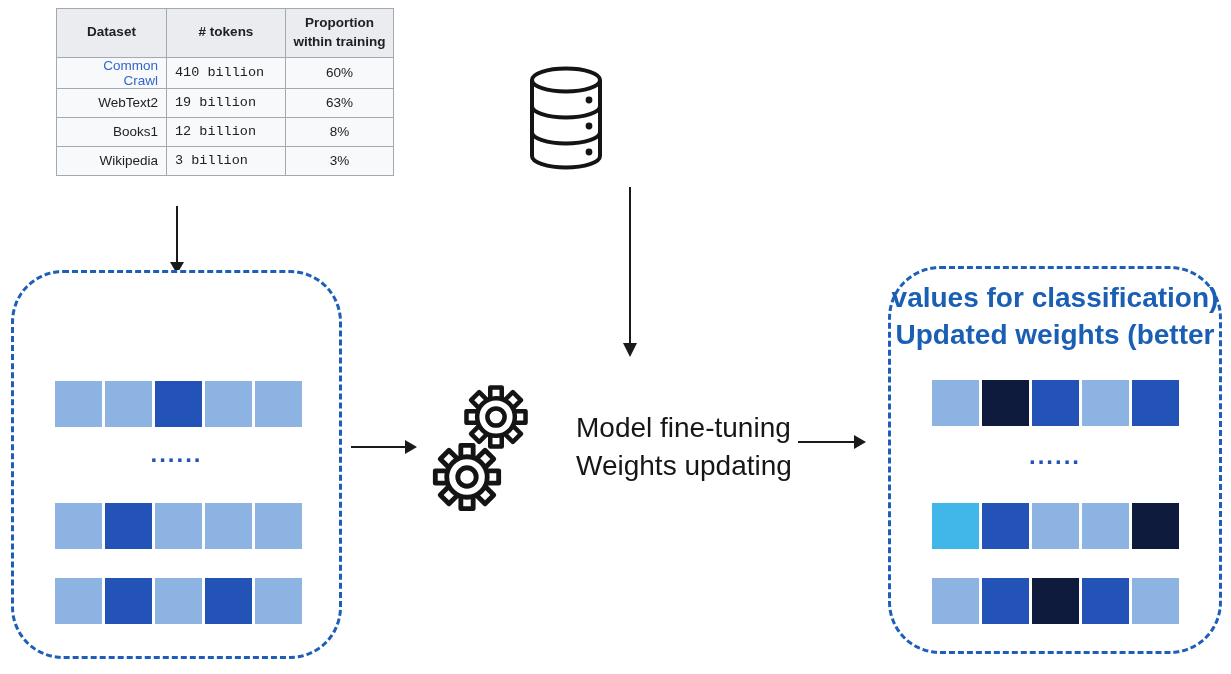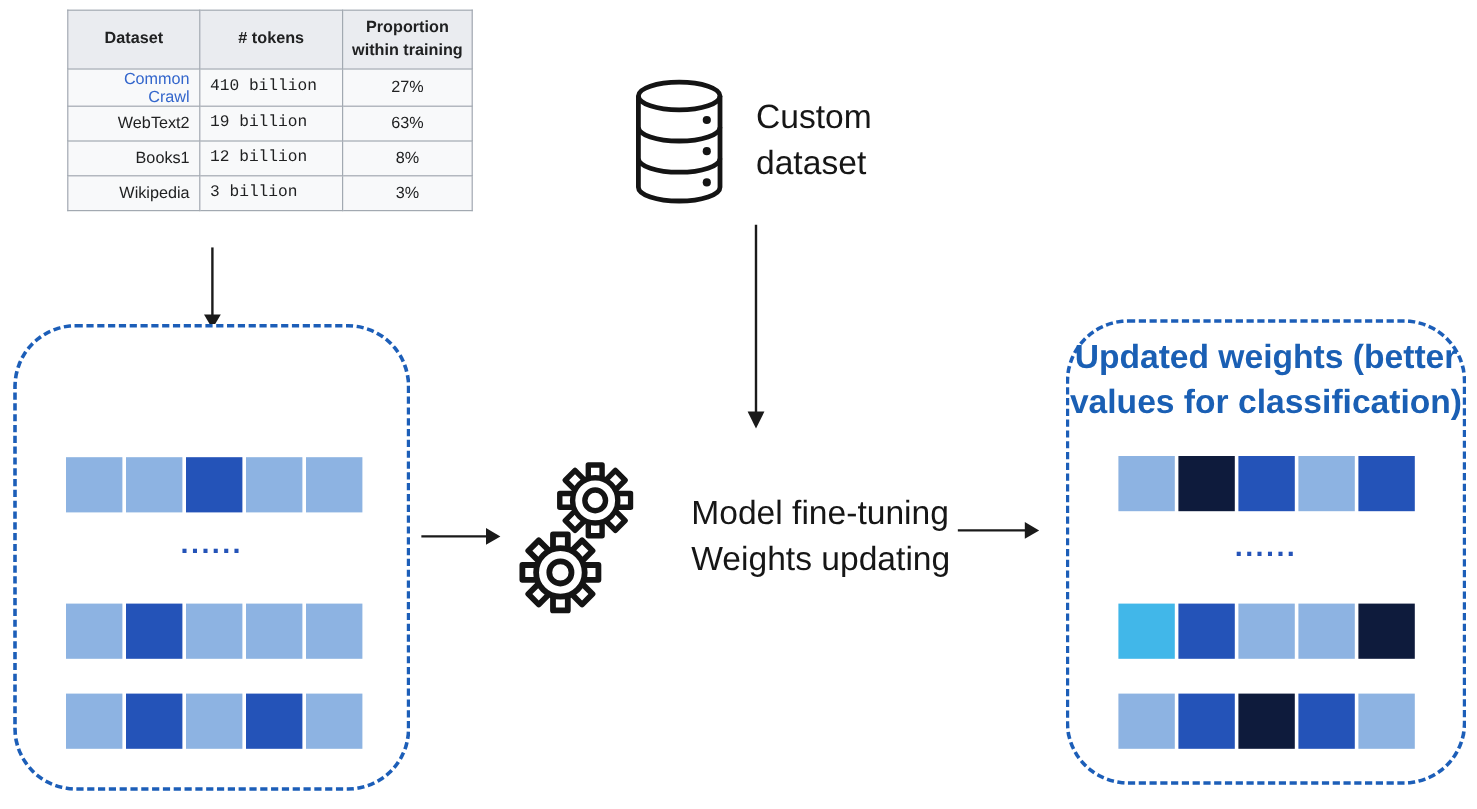--- a/index.html
+++ b/index.html
@@ -55,21 +55,21 @@
         <tr>
           <th class="th-dataset">Dataset</th>
           <th class="th-tokens"># tokens</th>
           <th class="th-prop">Proportion within training</th>
         </tr>
       </thead>
       <tbody>
         <tr>
           <td class="c-dataset"><span class="link">Common Crawl</span></td>
           <td class="c-tokens">410 billion</td>
-          <td class="c-prop">27%</td>
+          <td class="c-prop">60%</td>
         </tr>
         <tr>
           <td class="c-dataset">WebText2</td>
           <td class="c-tokens">19 billion</td>
           <td class="c-prop">63%</td>
         </tr>
         <tr>
           <td class="c-dataset">Books1</td>
           <td class="c-tokens">12 billion</td>
           <td class="c-prop">8%</td>
@@ -94,21 +94,20 @@
       <ellipse cx="40" cy="16" rx="34" ry="11.5"></ellipse>
       <path d="M6 42 a34 11.5 0 0 0 68 0"></path>
       <path d="M6 68 a34 11.5 0 0 0 68 0"></path>
     </g>
     <g fill="#141414">
       <circle cx="63" cy="36" r="3.4"></circle>
       <circle cx="63" cy="62" r="3.4"></circle>
       <circle cx="63" cy="88" r="3.4"></circle>
     </g>
   </svg>
-  <div class="abs big-label" style="left:630px;top:79px;width:130px;">Custom dataset</div>
 
   <svg class="abs" style="left:620px;top:187px" width="20" height="172">
     <line x1="10" y1="0" x2="10" y2="158" stroke="#1a1a1a" stroke-width="2"></line>
     <polygon points="3,156 17,156 10,170" fill="#1a1a1a"></polygon>
   </svg>
 
   <div class="dashed-box box-left">
     <div class="weight-row" style="left:41px;top:108px;">
         <div class="square" style="background: rgb(141, 179, 226);"></div>
         <div class="square" style="background: rgb(141, 179, 226);"></div>
@@ -163,22 +162,22 @@
     <div class="big-label">Weights updating</div>
   </div>
 
   <svg class="abs" style="left:798px;top:432px" width="72" height="20">
     <line x1="0" y1="10" x2="58" y2="10" stroke="#1a1a1a" stroke-width="2"></line>
     <polygon points="56,3 56,17 68,10" fill="#1a1a1a"></polygon>
   </svg>
 
   <div class="dashed-box box-right">
     <div class="box-title title-right">
+      <div>values for classification)</div>
       <div>Updated weights (better</div>
-      <div>values for classification)</div>
     </div>
     <div class="weight-row" style="left:41px;top:111px;">
         <div class="square" style="background: rgb(141, 179, 226);"></div>
         <div class="square" style="background: rgb(14, 27, 60);"></div>
         <div class="square" style="background: rgb(36, 83, 184);"></div>
         <div class="square" style="background: rgb(141, 179, 226);"></div>
         <div class="square" style="background: rgb(36, 83, 184);"></div>
       </div>
     <div class="ellipsis" style="top:174px;">......</div>
     <div class="weight-row" style="left:41px;top:234px;">

